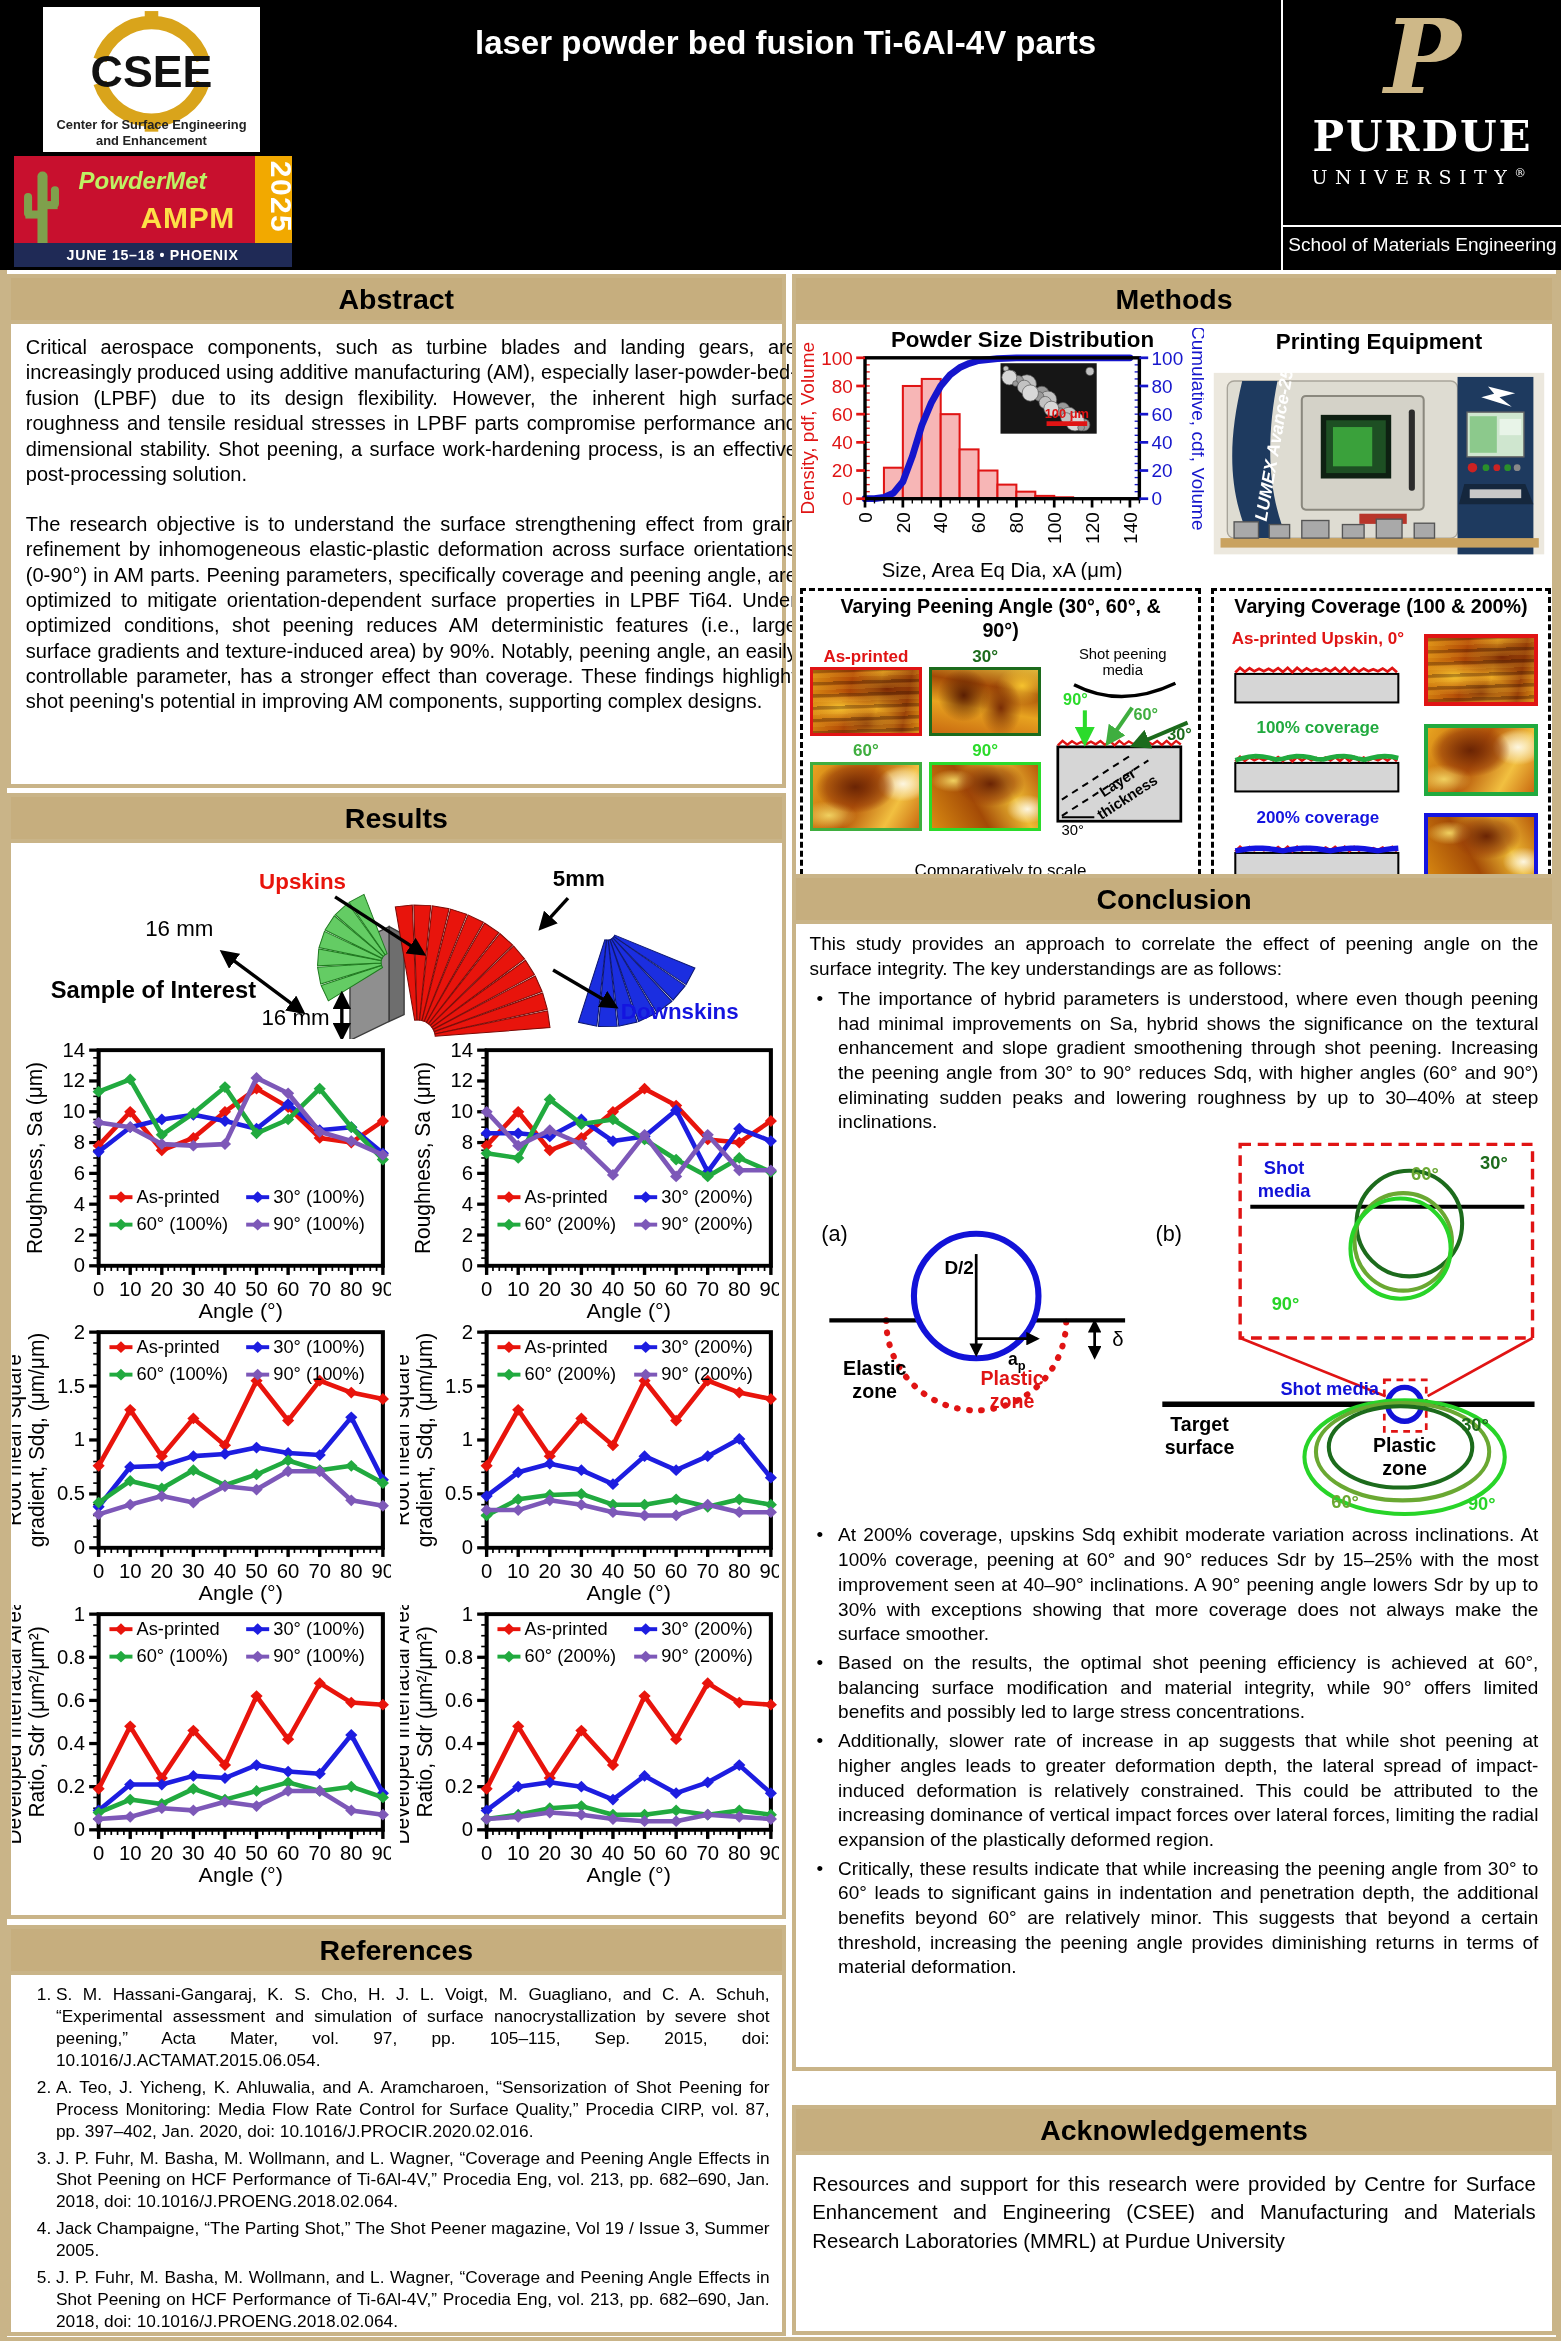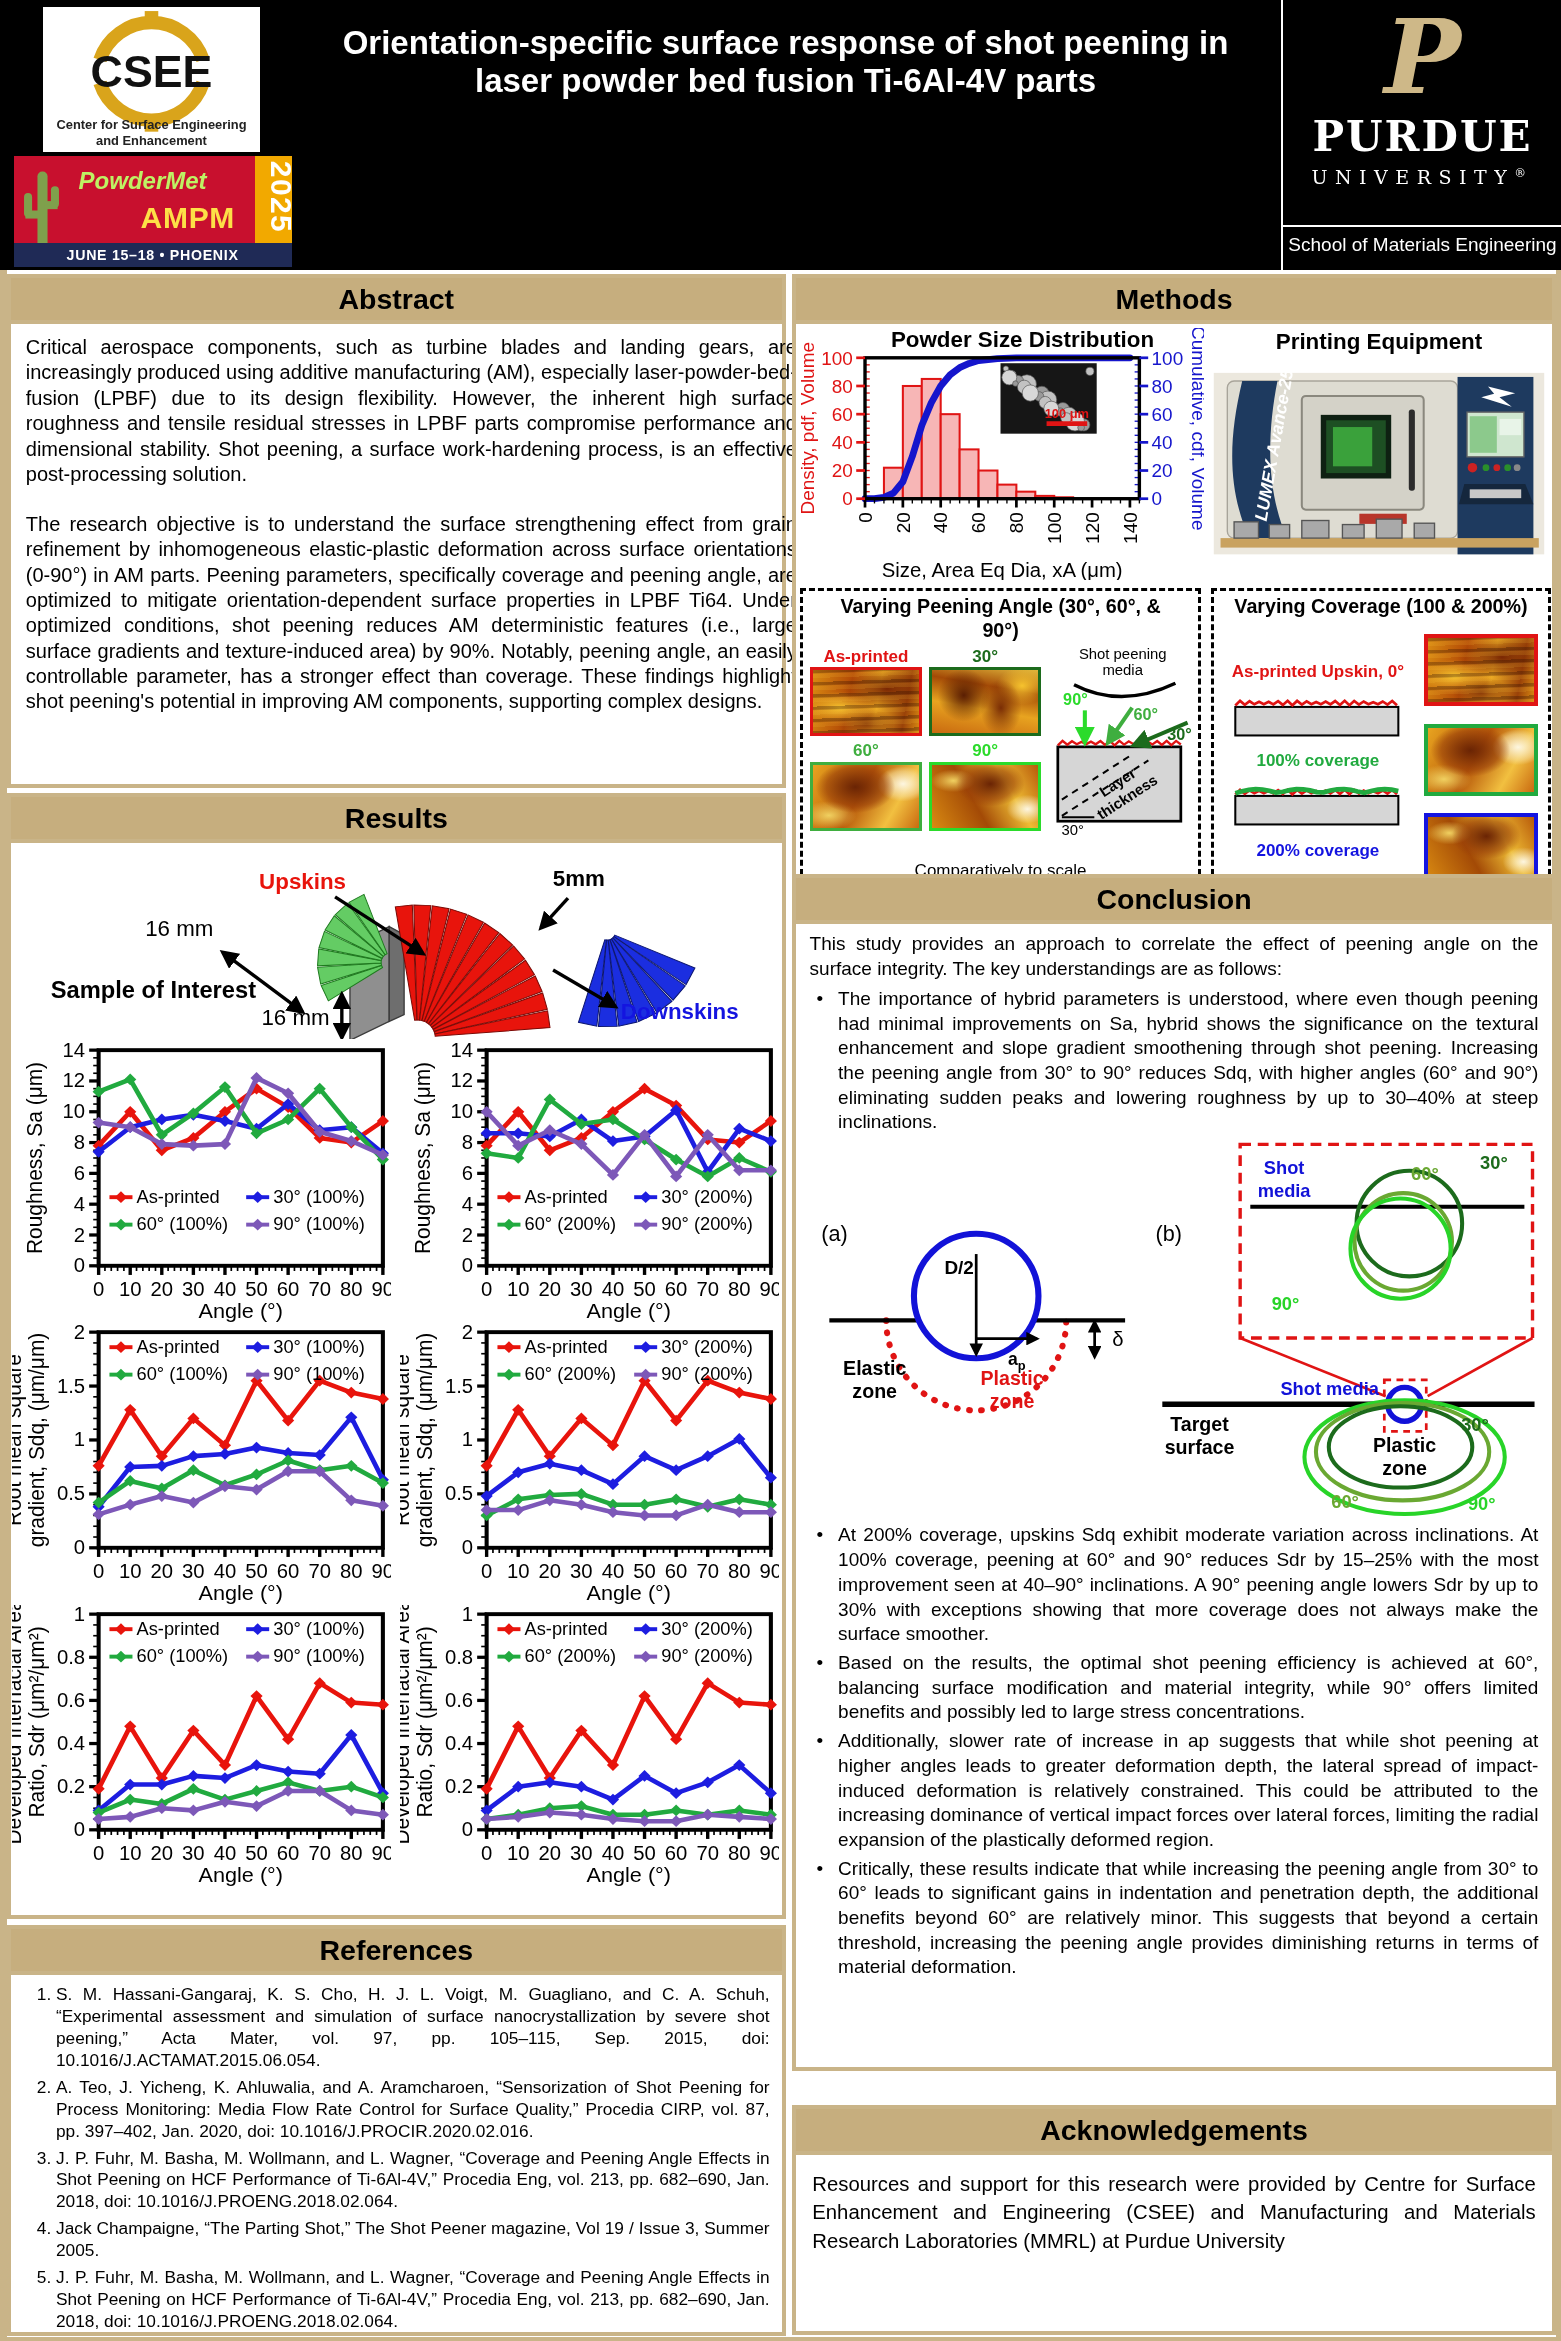--- a/index.html
+++ b/index.html
@@ -40,21 +40,21 @@
   .panel{position:absolute;border:3.4px dashed #000;box-sizing:border-box;background:#fff;}
   .ptitle{font-weight:bold;font-size:19.7px;text-align:center;line-height:24.4px;padding:2.7px 20.3px 0 20.3px;}
   .topo{position:absolute;box-sizing:border-box;}
   .topo-ap{background:repeating-linear-gradient(178deg, rgba(40,10,0,.30) 0 2.7px, rgba(255,200,60,.14) 4.1px 8.1px, transparent 8.1px 12.2px),radial-gradient(60% 45% at 70% 30%, #7a2703 0%, transparent 70%),radial-gradient(50% 40% at 25% 60%, #f6c32e 0%, transparent 65%),radial-gradient(45% 40% at 50% 85%, #8a3a08 0%, transparent 60%),linear-gradient(100deg,#d98a12,#b34a06 35%,#e8a420 60%,#9a4208 85%,#d98a12);}
   .topo-b{background:radial-gradient(35% 60% at 30% 40%, #5a1e02 0%, transparent 70%),radial-gradient(30% 70% at 65% 60%, #7a2d05 0%, transparent 65%),radial-gradient(40% 50% at 85% 25%, #f6c32e 0%, transparent 60%),linear-gradient(10deg,#c96a10,#e8a420 40%,#a34a06 70%,#e0b63c);}
   .topo-c{background:radial-gradient(50% 55% at 40% 35%, #6a2404 0%, rgba(150,60,8,.6) 55%, transparent 75%),radial-gradient(35% 40% at 85% 30%, #fdf6e0 0%, rgba(250,230,170,.5) 50%, transparent 70%),radial-gradient(40% 35% at 15% 80%, #f0d060 0%, transparent 65%),linear-gradient(120deg,#e8a420,#b85a0a 45%,#f2c040 75%,#c96a10);}
   .topo-d{background:radial-gradient(45% 50% at 55% 30%, #6a2404 0%, rgba(150,60,8,.55) 50%, transparent 72%),radial-gradient(30% 35% at 90% 70%, #fdf6e0 0%, transparent 65%),radial-gradient(35% 30% at 20% 25%, #f0d060 0%, transparent 60%),linear-gradient(60deg,#d98a12,#a34a06 40%,#eebc34 70%,#b85a0a);}
   .ilabel{position:absolute;font-weight:bold;font-size:17px;text-align:center;}
   .caption{position:absolute;font-size:17px;text-align:center;width:100%;}
   
-  .covlabel{font-weight:bold;font-size:17px;text-align:center;line-height:19px;margin-top:33px;}
+  .covlabel{font-weight:bold;font-size:17px;text-align:center;line-height:19px;}
   
   ol.refs{margin:4.1px 0 0 0;padding-left:33px;font-size:17.3px;line-height:1.27;text-align:justify;}
   ol.refs li{margin-bottom:4.7px;}
   
   ul.blt{list-style:none;margin:5.4px 0 0 0;padding:0;}
   ul.blt li{position:relative;padding-left:28.5px;margin-bottom:4.1px;font-size:19px;line-height:1.3;text-align:justify;}
   ul.blt li::before{content:"\2022";position:absolute;left:6.8px;}
   svg text{font-family:"Liberation Sans",sans-serif;}
 </style>
 </head>
@@ -85,21 +85,20 @@
         <rect x="6" y="40" width="12" height="36" rx="6" fill="#7FA04C"></rect>
         <rect x="8" y="66" width="22" height="12" fill="#7FA04C"></rect>
         <rect x="46" y="30" width="12" height="32" rx="6" fill="#7FA04C"></rect>
         <rect x="36" y="52" width="20" height="12" fill="#7FA04C"></rect>
       </svg>
       <div class="l1">PowderMet</div>
       <div class="l2">AMPM</div>
       <div class="navy">JUNE 15–18 • PHOENIX</div>
     </div>
     <div class="titleblock">
-      <div class="t">Orientation-specific surface response of shot peening in</div>
       <div class="t">laser powder bed fusion Ti-6Al-4V parts</div>
     </div>
     <div class="purdue">
       <div class="plogo">P</div>
       <div class="pname">PURDUE</div>
       <div class="puni"><span>UNIVERSITY</span><sup>®</sup></div>
       <div class="rule"></div>
       <div class="school">School of Materials Engineering</div>
     </div>
   </div>

